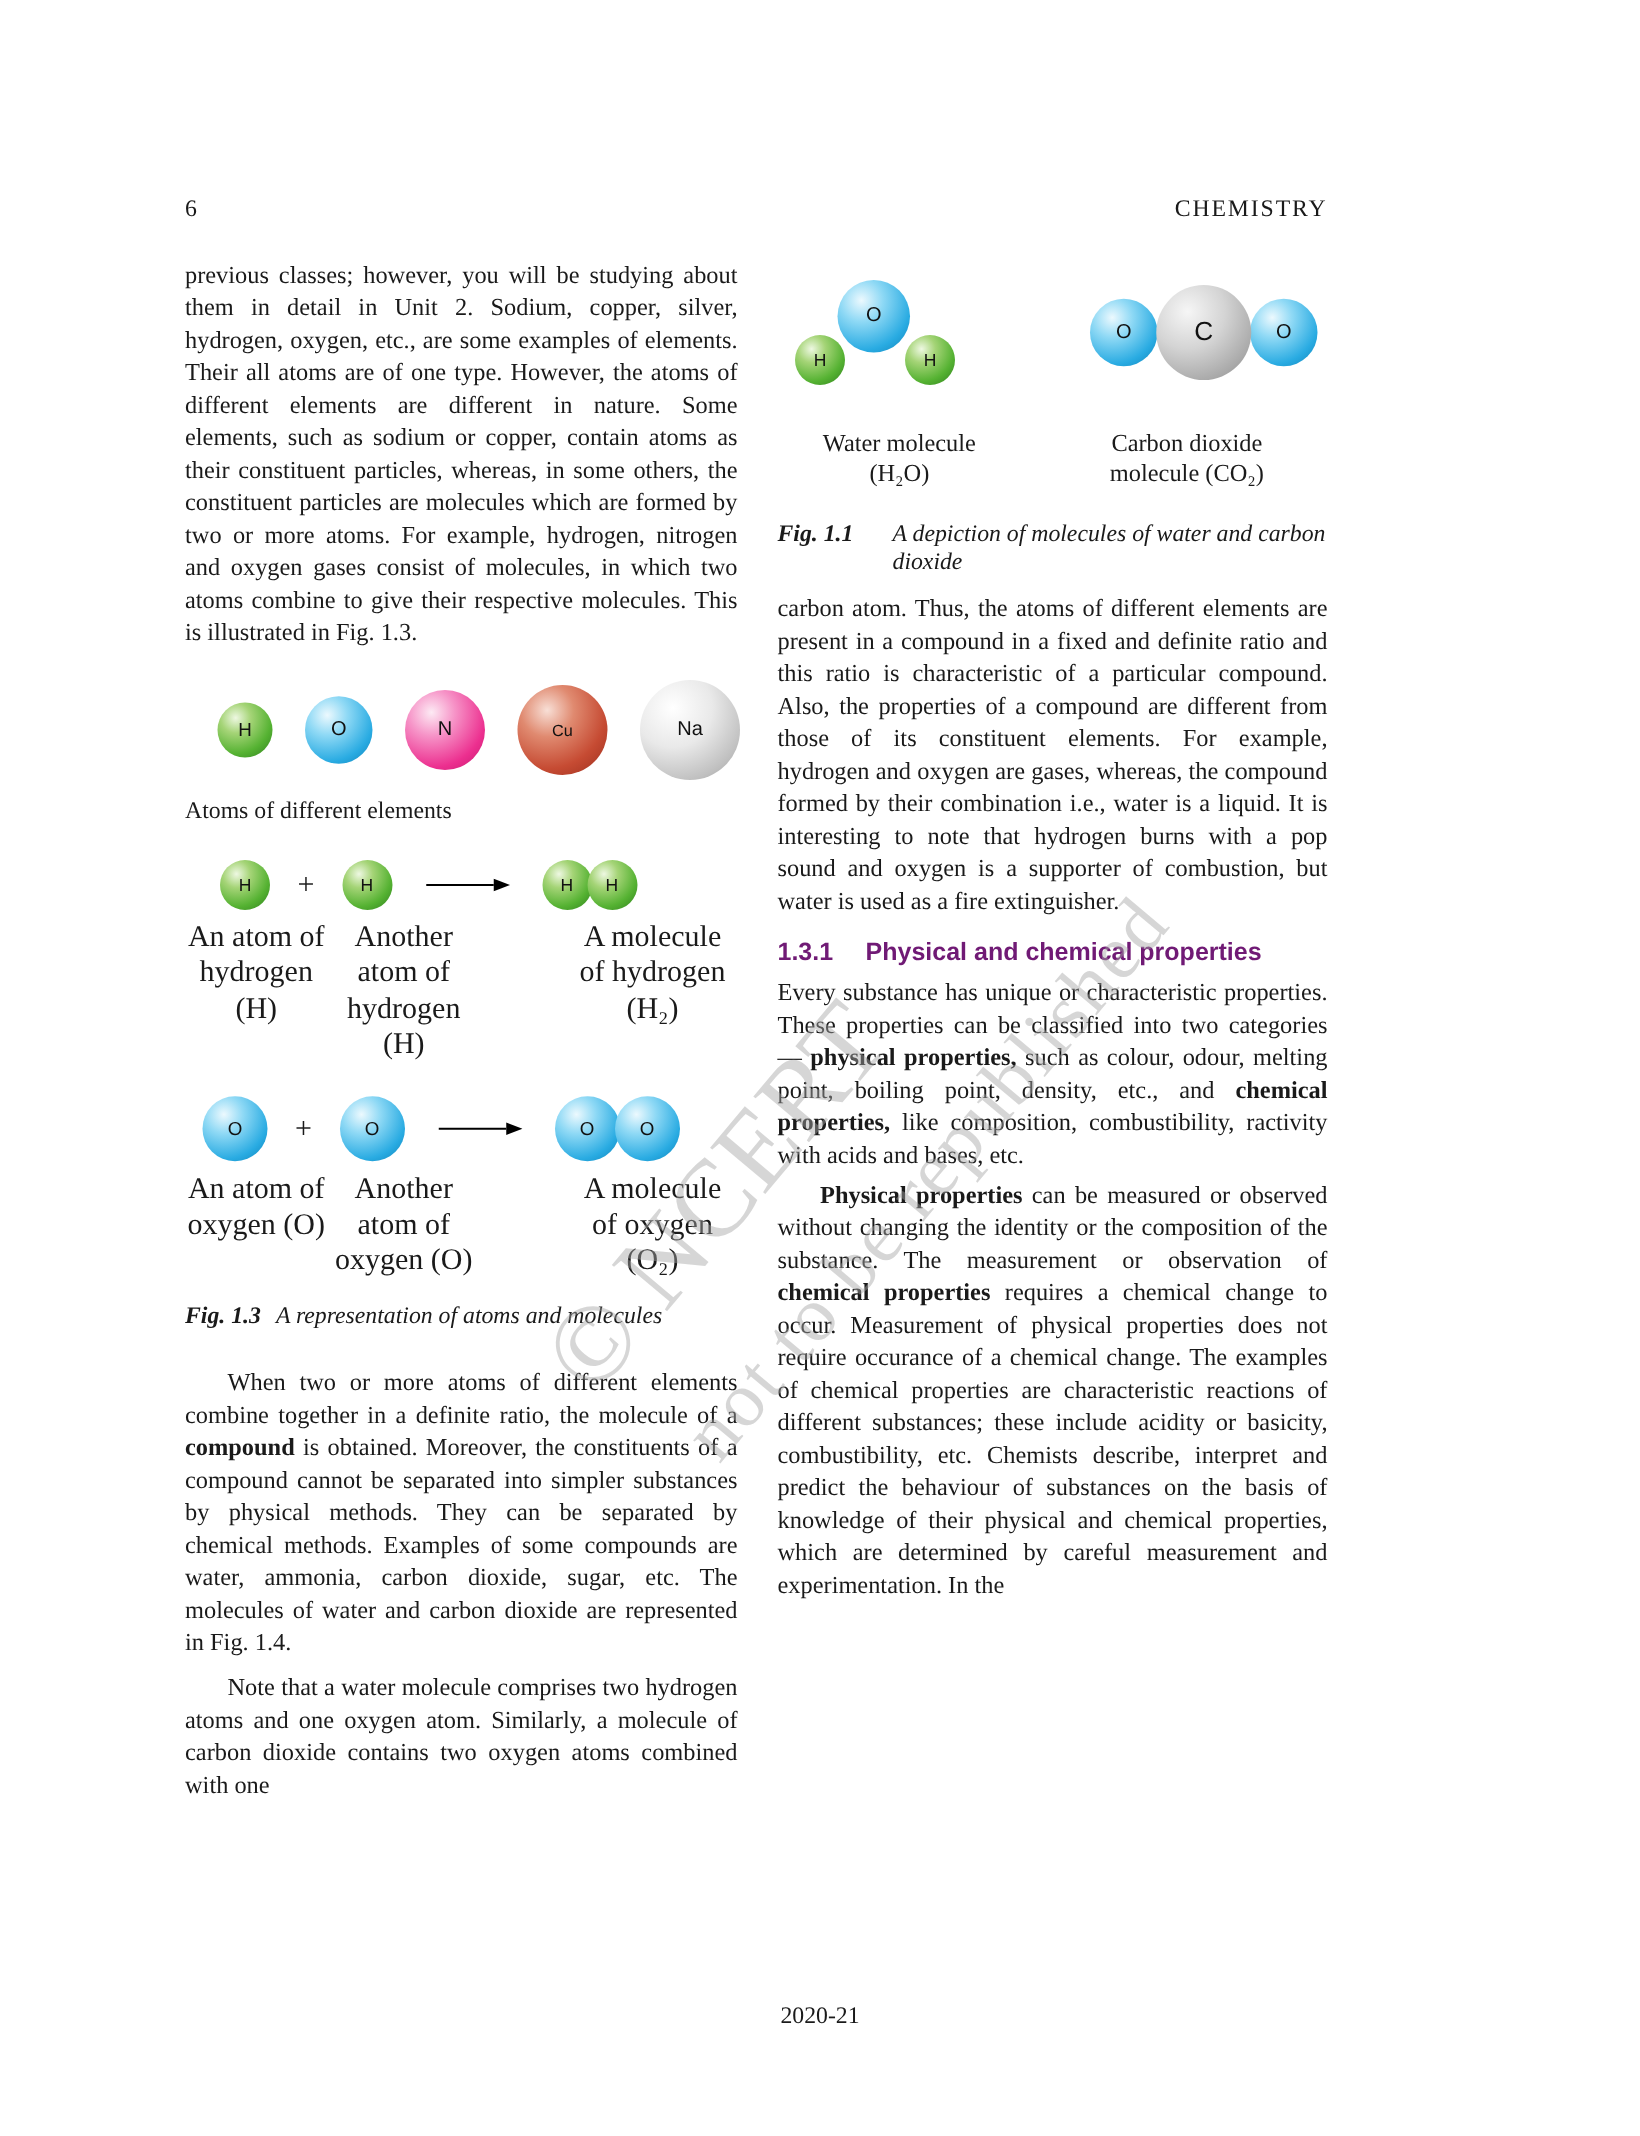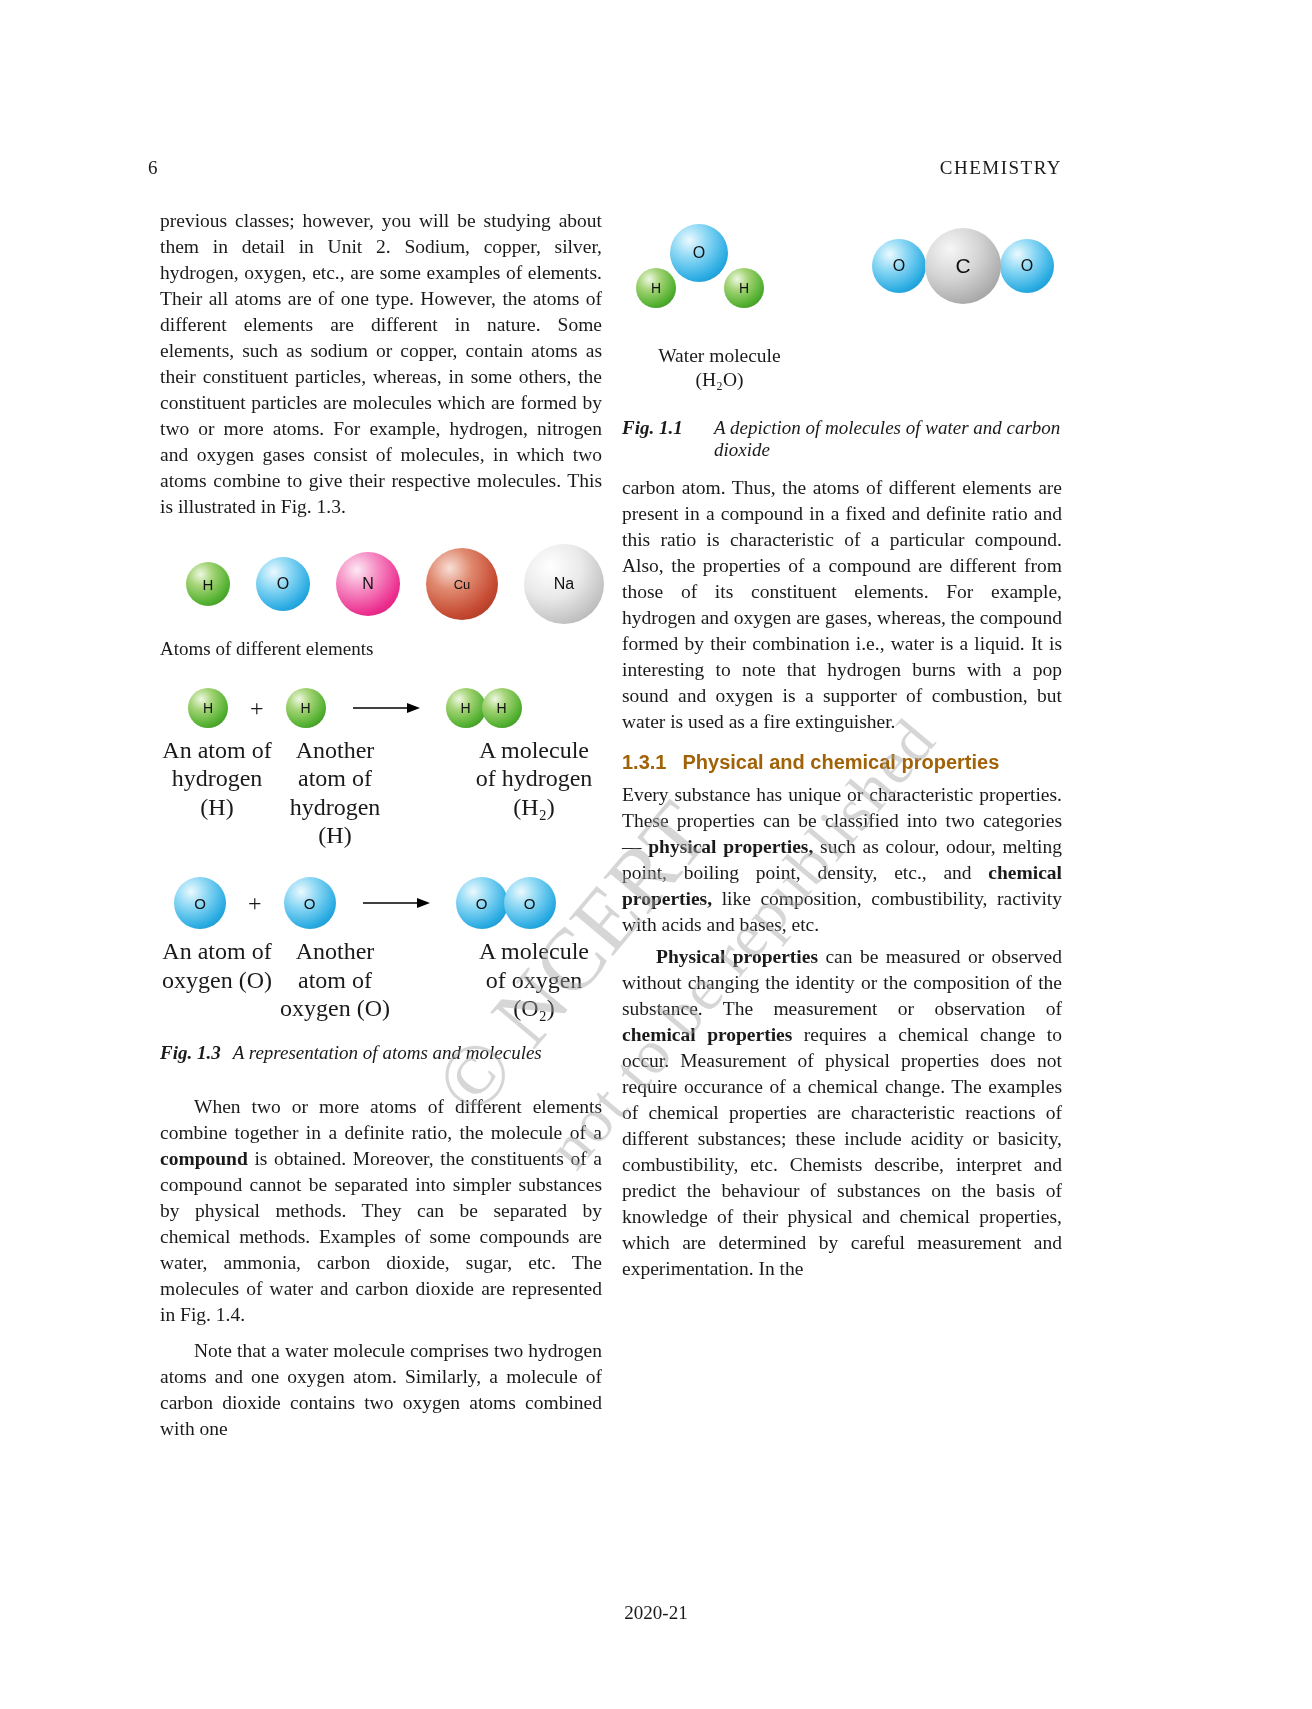--- a/index.html
+++ b/index.html
@@ -16,21 +16,21 @@
     font-size:19px;
   }
   .running-head { letter-spacing:1.5px; }
   .page-footer {
     position:absolute; left:0; top:1602px; width:100%;
     text-align:center; font-size:19px;
   }
 
   
   .col { position:absolute; top:208px; }
-  .col-left  { left:160px; width:442px; }
+  .col-left  { left:148px; width:442px; }
   .col-right { left:622px; width:440px; }
 
   .body-text {
     margin:0; font-size:19.5px; line-height:26px; text-align:justify;
   }
   .indent { text-indent:34px; }
   .mt-sm { margin-top:10px; }
 
   
   .atom {
@@ -93,23 +93,23 @@
 
   
   .h13 {
     display:flex; margin:22px 0 10px 0;
     font-family:"Liberation Sans", sans-serif; font-weight:bold;
     font-size:20px; line-height:27px; color:#1899d4; letter-spacing:0.2px;
   }
   .h13 .hnum { flex:none; width:56px; }
   .h13 .htext { width:340px; text-align:justify; }
   .h131 {
-    display:flex; gap:16px; margin:16px 0 8px 0;
+    display:flex; gap:26px; margin:16px 0 8px 0;
     font-family:"Liberation Sans", sans-serif; font-weight:bold;
-    font-size:20px; color:#a16207;
+    font-size:20px; color:#701a75;
   }
 
   
   .watermark {
     position:absolute; left:240px; top:520px; width:900px; height:760px;
     display:flex; flex-direction:column; align-items:center; justify-content:center; gap:34px;
     transform:rotate(-50deg);
     color:#a6a6a6; opacity:0.45; pointer-events:none; z-index:5;
     font-family:"Liberation Serif", serif; white-space:nowrap;
   }
@@ -240,20 +240,24 @@
           <span class="atom blue s54 o2">
               <span>O</span>
             </span>
         </span>
       </div>
       <div class="mol-captions">
         <span class="cap-water">
           <span>Water  molecule</span><br>
           <span>(H₂O)</span>
         </span>
+        <span class="cap-co2">
+          <span>Carbon dioxide</span><br>
+          <span>molecule (CO₂)</span>
+        </span>
       </div>
       <figcaption class="fig14-caption">
         <span class="figlabel">Fig. 1.1</span>
         <span class="figtext">A depiction of molecules of water and carbon dioxide</span>
       </figcaption>
     </figure>
 
     <p class="body-text" style="margin-top:14px;">carbon atom. Thus, the atoms of different elements are present in a compound in a fixed and definite ratio and this ratio is characteristic of a particular compound. Also, the properties of a compound are different from those of its constituent elements. For example, hydrogen and oxygen are gases, whereas, the compound formed by their combination i.e., water is a liquid. It is interesting to note that hydrogen burns with a pop sound and oxygen is a supporter of combustion, but water is used as a fire extinguisher.</p>
 
 

